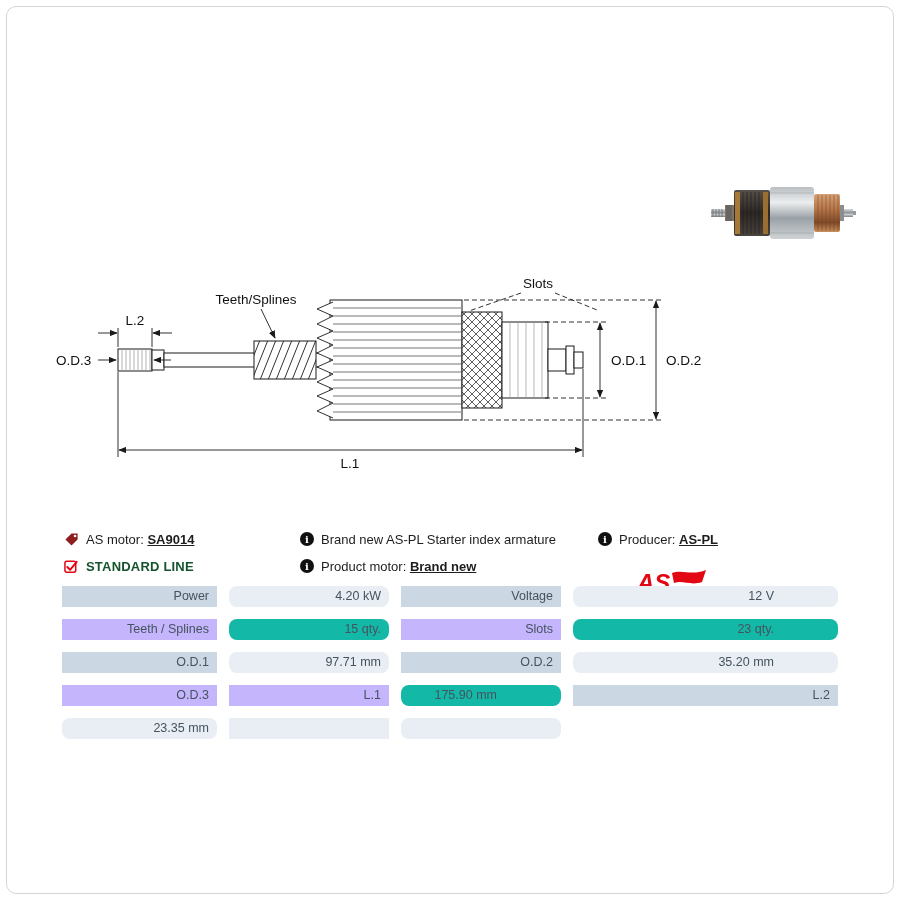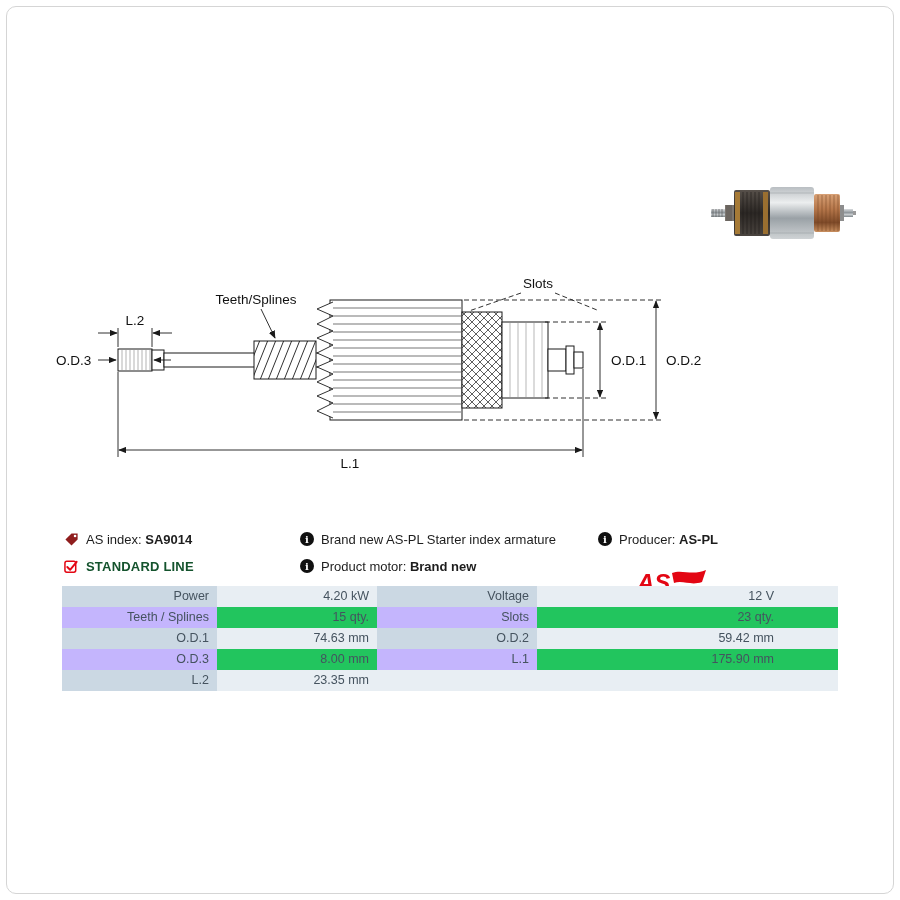--- a/index.html
+++ b/index.html
@@ -16,45 +16,45 @@
     pointer-events:none;
   }
   .photo { position:absolute; left:710px; top:183px; width:148px; height:60px; }
   .drawing { position:absolute; left:0; top:250px; width:720px; height:250px; }
   .drawing text { font-family:"Liberation Sans", sans-serif; font-size:13.5px; fill:#111; }
 
   .info-item {
     position:absolute; display:flex; align-items:center; gap:7px;
     font-size:13px; color:#1d1d1d; height:18px; white-space:nowrap;
   }
-  .info-item .bold { font-weight:bold; }
+  .info-item .bold { font-weight:bold;text-decoration:underline; }
   .standard-line { color:#14532d; font-weight:bold; letter-spacing:0.2px; }
   .info-icon {
     width:14px; height:14px; border-radius:50%;
     background:#101010; color:#fff;
     font-size:10px; font-weight:bold;
     display:flex; align-items:center; justify-content:center;
     font-family:"DejaVu Serif", serif; flex:0 0 auto;
   }
   .logo { position:absolute; left:636px; top:568px; width:72px; height:40px; }
 
   .spec-table {
     position:absolute; left:62px; top:586px; width:776px;
     display:grid;
     grid-template-columns:155px 160px 160px 1fr;
     grid-auto-rows:21px;
-    gap:0;
+    gap:12px;
     background:#fff;
     font-size:12.5px; color:#45535f;
   }
   .cell { line-height:21px; padding-right:8px; text-align:right; overflow:hidden; }
   .cell.label { background:#cbd8e3; }
-  .cell.value { background:#e8eef3; }
+  .cell.value { background:#e8eef3;border-radius:8px; }
   .cell.r-even.label { background:#c4b5fd; }
-  .cell.r-even.value { background:#22c55e; }
+  .cell.r-even.value { background:#14b8a6; }
   .cell.last { padding-right:64px; }
   .cell:empty { background:#e8eef3; }
 </style>
 </head>
 <body>
 
 <div class="page">
   <div class="frame"></div>
 
   <div class="photo">
@@ -162,21 +162,21 @@
     <text x="611" y="115">O.D.1</text>
     <text x="666" y="115">O.D.2</text>
     <text x="350" y="218" text-anchor="middle">L.1</text>
   </svg>
 
   <div class="info-item" style="left:64px; top:530px">
     <svg width="15" height="15" viewBox="0 0 16 16">
       <path d="M14.5,1.5 L8,1.5 L1.5,8 L8,14.5 L14.5,8 Z" fill="#8f1d1d"></path>
       <circle cx="11.8" cy="4.2" r="1.4" fill="#fff"></circle>
     </svg>
-    <span class="txt"><span>AS index:</span> <span class="bold">SA9014</span></span>
+    <span class="txt"><span>AS motor:</span> <span class="bold">SA9014</span></span>
   </div>
 
   <div class="info-item" style="left:300px; top:530px">
     <span class="info-icon">i</span>
     <span>Brand new AS-PL Starter index armature</span>
   </div>
 
   <div class="info-item" style="left:598px; top:530px">
     <span class="info-icon">i</span>
     <span class="txt"><span>Producer:</span> <span class="bold">AS-PL</span></span>
@@ -209,26 +209,25 @@
     <div class="cell value r-odd">4.20 kW</div>
     <div class="cell label r-odd">Voltage</div>
     <div class="cell value r-odd last">12 V</div>
 
     <div class="cell label r-even">Teeth / Splines</div>
     <div class="cell value r-even">15 qty.</div>
     <div class="cell label r-even">Slots</div>
     <div class="cell value r-even last">23 qty.</div>
 
     <div class="cell label r-odd">O.D.1</div>
-    <div class="cell value r-odd">74.63 mm</div>
+    <div class="cell value r-odd">97.71 mm</div>
     <div class="cell label r-odd">O.D.2</div>
-    <div class="cell value r-odd last">59.42 mm</div>
+    <div class="cell value r-odd last">35.20 mm</div>
 
     <div class="cell label r-even">O.D.3</div>
-    <div class="cell value r-even">8.00 mm</div>
     <div class="cell label r-even">L.1</div>
     <div class="cell value r-even last">175.90 mm</div>
 
     <div class="cell label r-odd">L.2</div>
     <div class="cell value r-odd">23.35 mm</div>
     <div class="cell label r-odd"></div>
     <div class="cell value r-odd last"></div>
   </div>
 </div>
 

